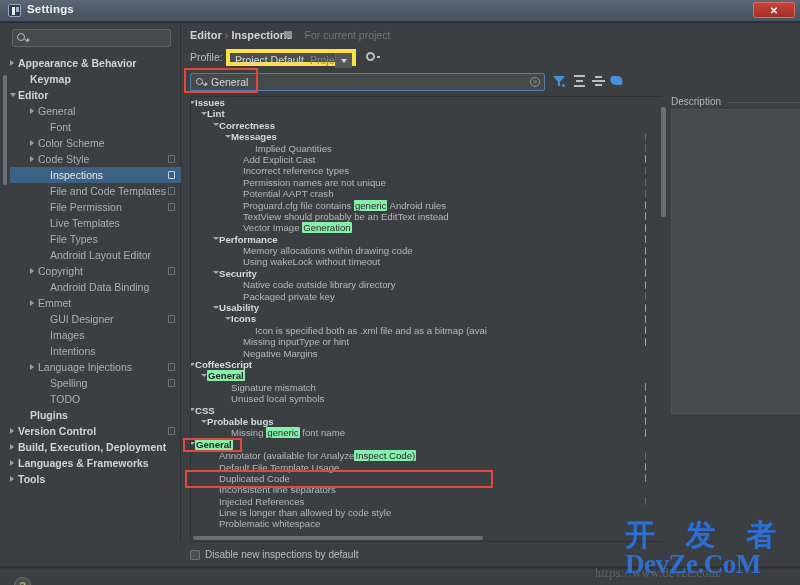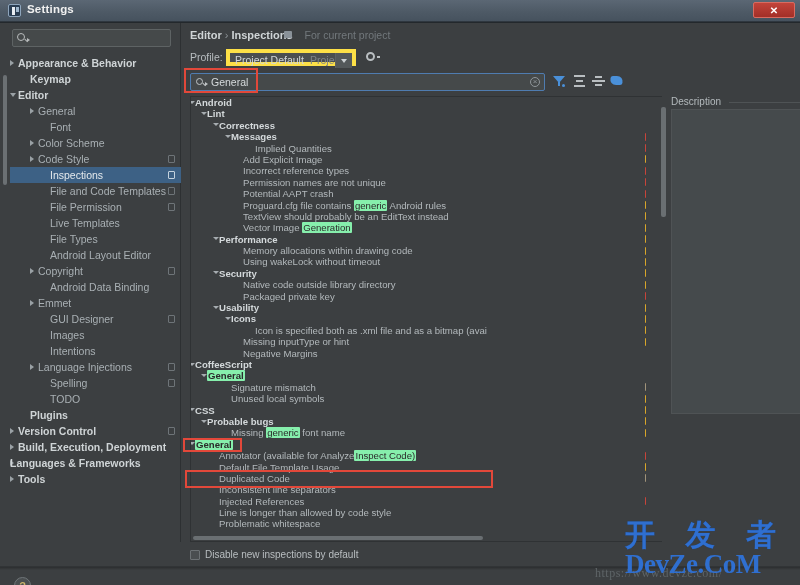--- a/index.html
+++ b/index.html
@@ -574,21 +574,21 @@
             <span class="arrow" style="left: 0px;"></span>
             <span class="ltxt" style="left: 8px;">Version Control</span>
             <span class="copyicon"></span>
           </div>
           <div class="lrow bold">
             <span class="arrow" style="left: 0px;"></span>
             <span class="ltxt" style="left: 8px;">Build, Execution, Deployment</span>
           </div>
           <div class="lrow bold">
             <span class="arrow" style="left: 0px;"></span>
-            <span class="ltxt" style="left: 0;">Languages &amp; Frameworks</span>
+            <span class="ltxt" style="left: 8px;">Languages &amp; Frameworks</span>
           </div>
           <div class="lrow bold">
             <span class="arrow" style="left: 0px;"></span>
             <span class="ltxt" style="left: 8px;">Tools</span>
           </div>
         </div>
     </div>
 
     <div id="right-panel">
 
@@ -634,41 +634,41 @@
       </div>
       <div class="tbicon" id="ic-reset">
         <span class="shape"></span>
       </div>
 
       <div id="insp-wrap">
         <div id="col-track"></div>
         <div id="insp-tree">
             <div class="irow b">
               <span class="iarrow" style="left: -2px;"></span>
-              <span class="itxt" style="left: 4px;">Android</span>
+              <span class="itxt" style="left: 4px;">Issues</span>
             </div>
             <div class="irow b">
               <span class="iarrow" style="left: 10px;"></span>
               <span class="itxt" style="left: 16px;">Lint</span>
             </div>
             <div class="irow b">
               <span class="iarrow" style="left: 22px;"></span>
               <span class="itxt" style="left: 28px;">Correctness</span>
             </div>
             <div class="irow b">
               <span class="iarrow" style="left: 34px;"></span>
               <span class="itxt" style="left: 40px;">Messages</span>
               <span class="sev" style="background: rgb(200, 68, 58);"></span>
             </div>
             <div class="irow">
               <span class="itxt" style="left: 64px;">Implied Quantities</span>
               <span class="sev" style="background: rgb(200, 68, 58);"></span>
             </div>
             <div class="irow">
-              <span class="itxt" style="left: 52px;">Add Explicit Image</span>
+              <span class="itxt" style="left: 52px;">Add Explicit Cast</span>
               <span class="sev" style="background: rgb(216, 166, 42);"></span>
             </div>
             <div class="irow">
               <span class="itxt" style="left: 52px;">Incorrect reference types</span>
               <span class="sev" style="background: rgb(200, 68, 58);"></span>
             </div>
             <div class="irow">
               <span class="itxt" style="left: 52px;">Permission names are not unique</span>
               <span class="sev" style="background: rgb(200, 68, 58);"></span>
             </div>

